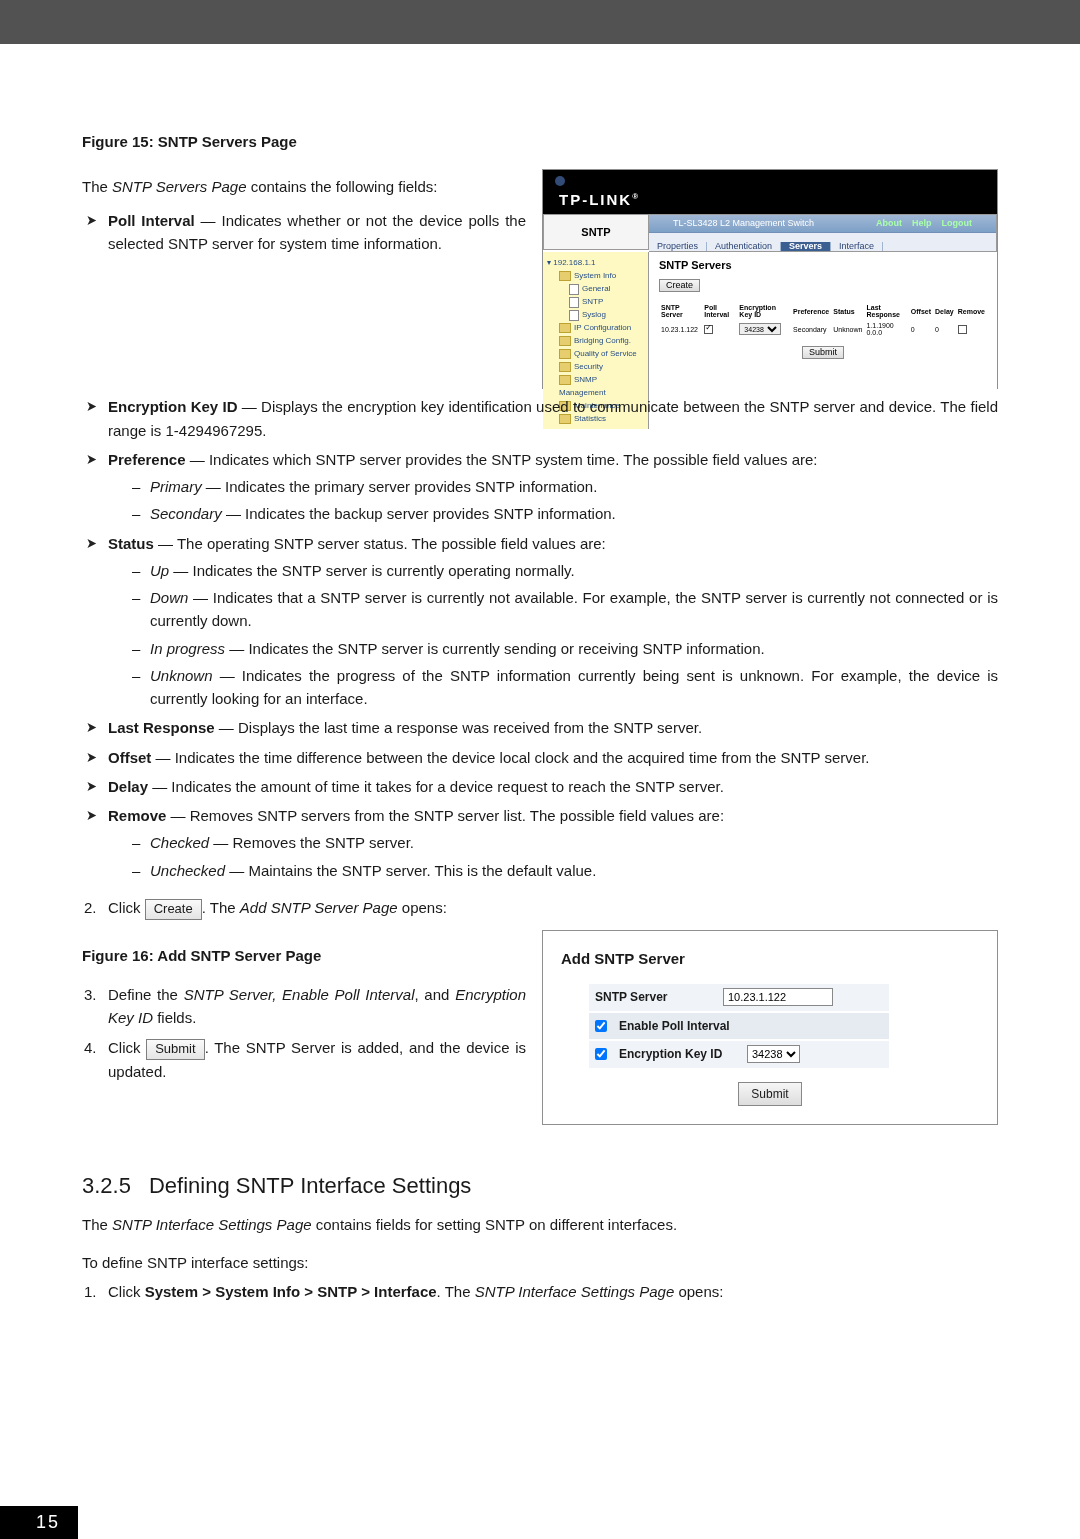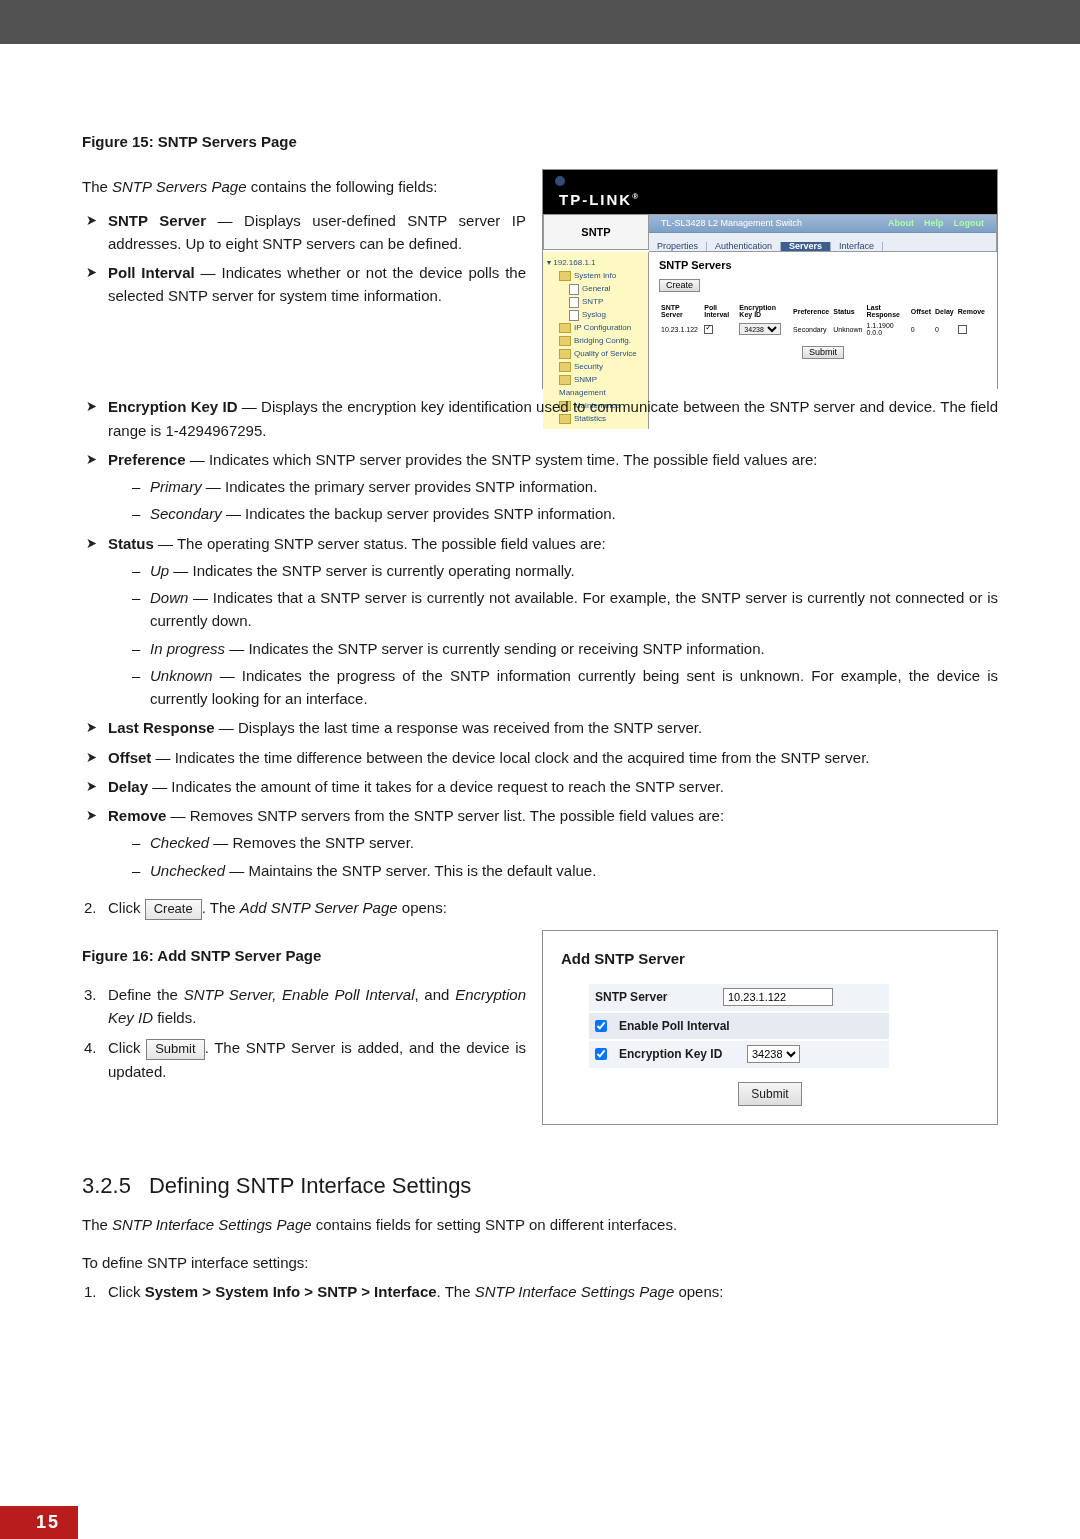--- a/index.html
+++ b/index.html
@@ -105,21 +105,21 @@
     background: #f5f5f5;
     border: 1px solid #999;
     display: flex; align-items: center; justify-content: center;
     font-weight: bold; font-size: 11px;
     height: 36px;
   }
   .shot1 .header-right { flex: 1; border: 1px solid #999; border-left: none; }
   .shot1 .topper {
     height: 18px; background: linear-gradient(#a1b8d6,#7da0c6);
     color: #fff; font-size: 9px;
-    display: flex; justify-content: space-between; padding: 0 12px; align-items: center;
+    display: flex; justify-content: space-between; padding: 0 24px; align-items: center;
     border-bottom: 1px solid #7090b8;
   }
   .shot1 .topper a { color: #a8ffa8; text-decoration: none; font-weight: bold; }
   .shot1 .tabs {
     height: 18px; display: flex; align-items: flex-end; background: #e9eef6;
   }
   .shot1 .tabs .tab {
     padding: 0 8px; font-size: 9px; display: flex; align-items: center;
     border-right: 1px solid #9fb4cf; color: #2b4374;
   }
@@ -180,43 +180,40 @@
 
   h2.section {
     font-size: 22px;
     font-weight: normal;
     margin: 44px 0 10px 0;
   }
   .section-no { display: inline-block; margin-right: 18px; }
   .page-no-bar {
     position: absolute;
     left: 0; bottom: 44px;
-    background: #b91c1c;
+    background: #000000;
     color: #fff;
-    font-weight: bold;
+    font-weight: normal;
     font-size: 18px;
     padding: 6px 18px 6px 36px;
     letter-spacing: 2px;
   }
 </style>
 </head>
 <body>
 
 <div class="page">
 <div class="content">
 
   <div class="fig-caption">Figure 15: SNTP Servers Page</div>
 
   <div class="clearfix">
     <div class="col-left">
       <p class="intro">The <em>SNTP Servers Page</em> contains the following fields:</p>
       <ul class="arrow">
-        <li>
-          <b>SNTP Server</b><span> — Displays user-defined SNTP server IP addresses. Up to eight SNTP servers can be defined.</span>
-        </li>
         <li>
           <b>Poll Interval</b><span> — Indicates whether or not the device polls the selected SNTP server for system time information.</span>
         </li>
       </ul>
     </div>
     <div class="col-right">
 
       <div class="shot1">
         <div class="black-top">
           <div class="dot"></div>

